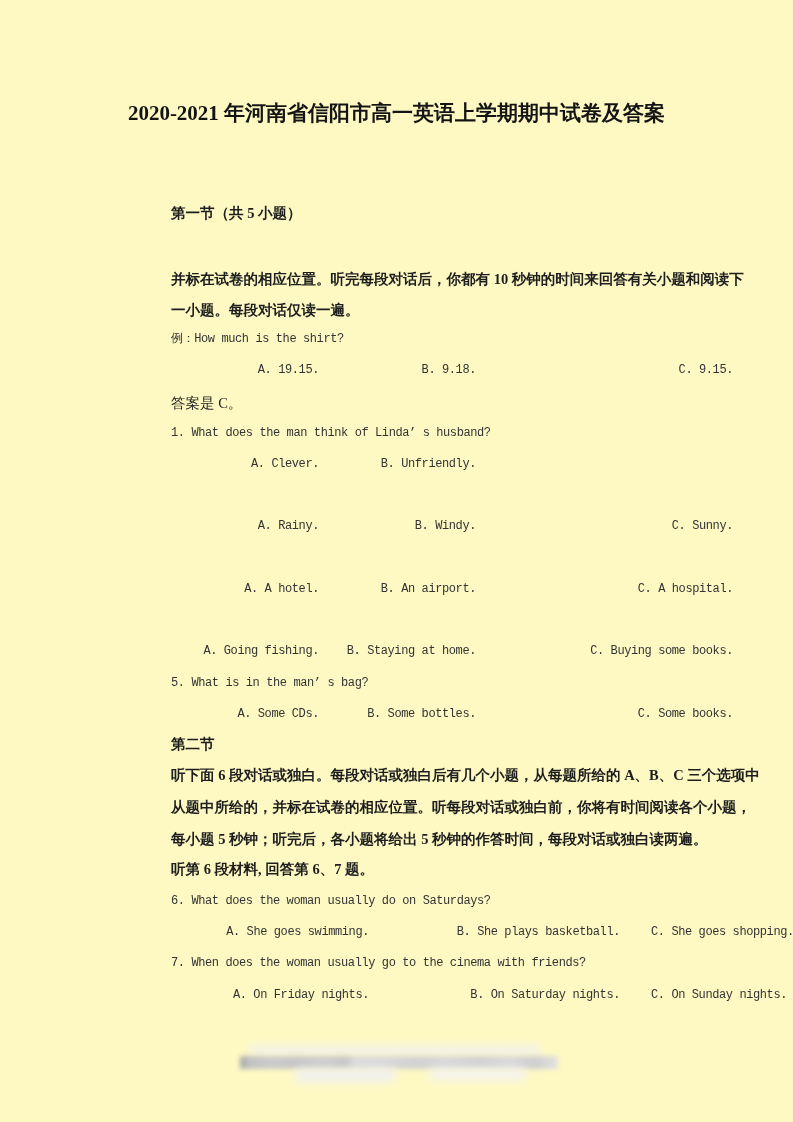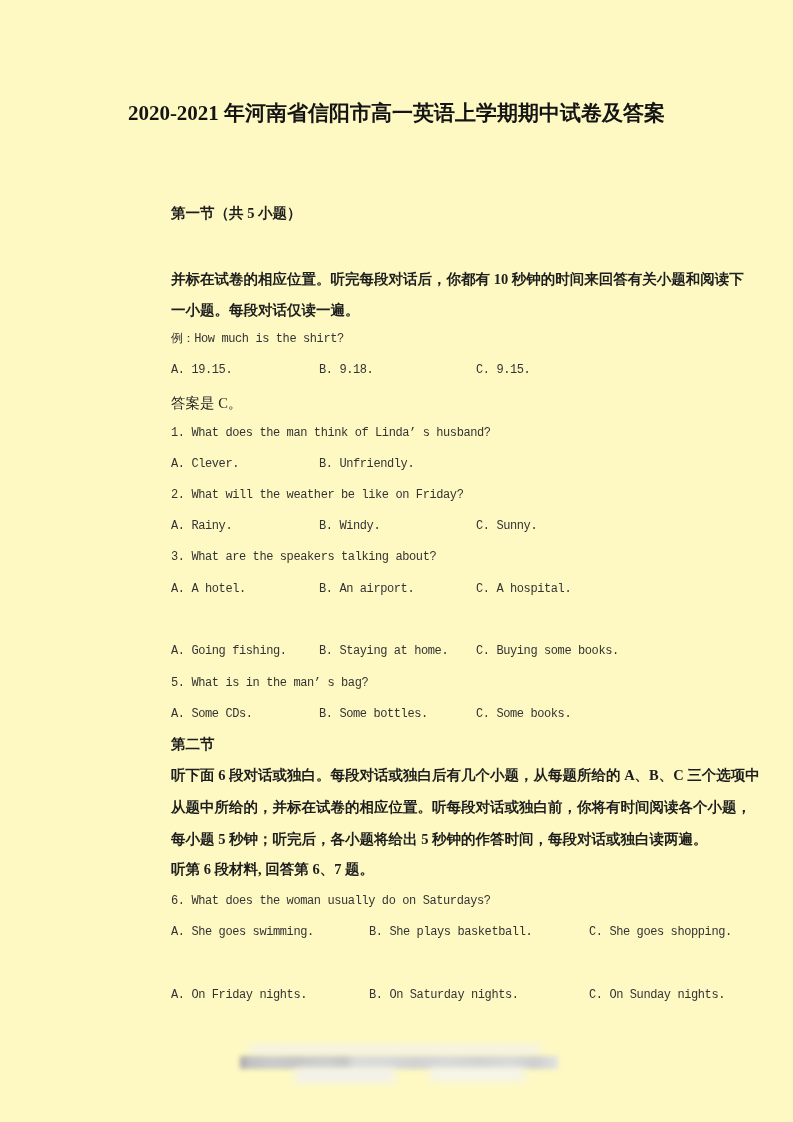--- a/index.html
+++ b/index.html
@@ -51,23 +51,25 @@
     font-size: 21px;
     font-weight: 700;
     color: #141414;
     white-space: pre;
   }
   
   .opts {
     display: grid;
     width: 562px;
     grid-template-columns: 148px 157px 1fr;
+    text-align: right;
   }
   .opts-wide {
     grid-template-columns: 198px 220px 1fr;
+    gap: 31px;
   }
   .opts > span {
     white-space: pre;
   }
   
   .wm-bar {
     position: absolute;
     left: 240px;
     top: 1056px;
     width: 318px;
@@ -127,28 +129,26 @@
     <span>C. 9.15.</span>
   </div>
   <div class="ln cn" style="top:395px">答案是 C。</div>
 
   <div class="ln en" style="top:427px">1. What does the man think of Linda’ s husband?</div>
   <div class="ln en opts" style="top:458px">
     <span>A. Clever.</span>
     <span>B. Unfriendly.</span>
   </div>
 
-  <div class="ln en" style="top:489px">2. What will the weather be like on Friday?</div>
   <div class="ln en opts" style="top:520px">
     <span>A. Rainy.</span>
     <span>B. Windy.</span>
     <span>C. Sunny.</span>
   </div>
 
-  <div class="ln en" style="top:551px">3. What are the speakers talking about?</div>
   <div class="ln en opts" style="top:583px">
     <span>A. A hotel.</span>
     <span>B. An airport.</span>
     <span>C. A hospital.</span>
   </div>
 
   <div class="ln en opts" style="top:645px">
     <span>A. Going fishing.</span>
     <span>B. Staying at home.</span>
     <span>C. Buying some books.</span>
@@ -169,20 +169,21 @@
 
   <div class="ln cn cnb" style="top:861px">听第 6 段材料, 回答第 6、7 题。</div>
 
   <div class="ln en" style="top:895px">6. What does the woman usually do on Saturdays?</div>
   <div class="ln en opts opts-wide" style="top:926px">
     <span>A. She goes swimming.</span>
     <span>B. She plays basketball.</span>
     <span>C. She goes shopping.</span>
   </div>
 
+  <div class="ln en" style="top:957px">7. When does the woman usually go to the cinema with friends?</div>
   <div class="ln en opts opts-wide" style="top:989px">
     <span>A. On Friday nights.</span>
     <span>B. On Saturday nights.</span>
     <span>C. On Sunday nights.</span>
   </div>
 
   <div class="wm-smudge-top"></div>
   <div class="wm-bar"></div>
   <div class="wm-smudge-b1"></div>
   <div class="wm-smudge-b2"></div>

